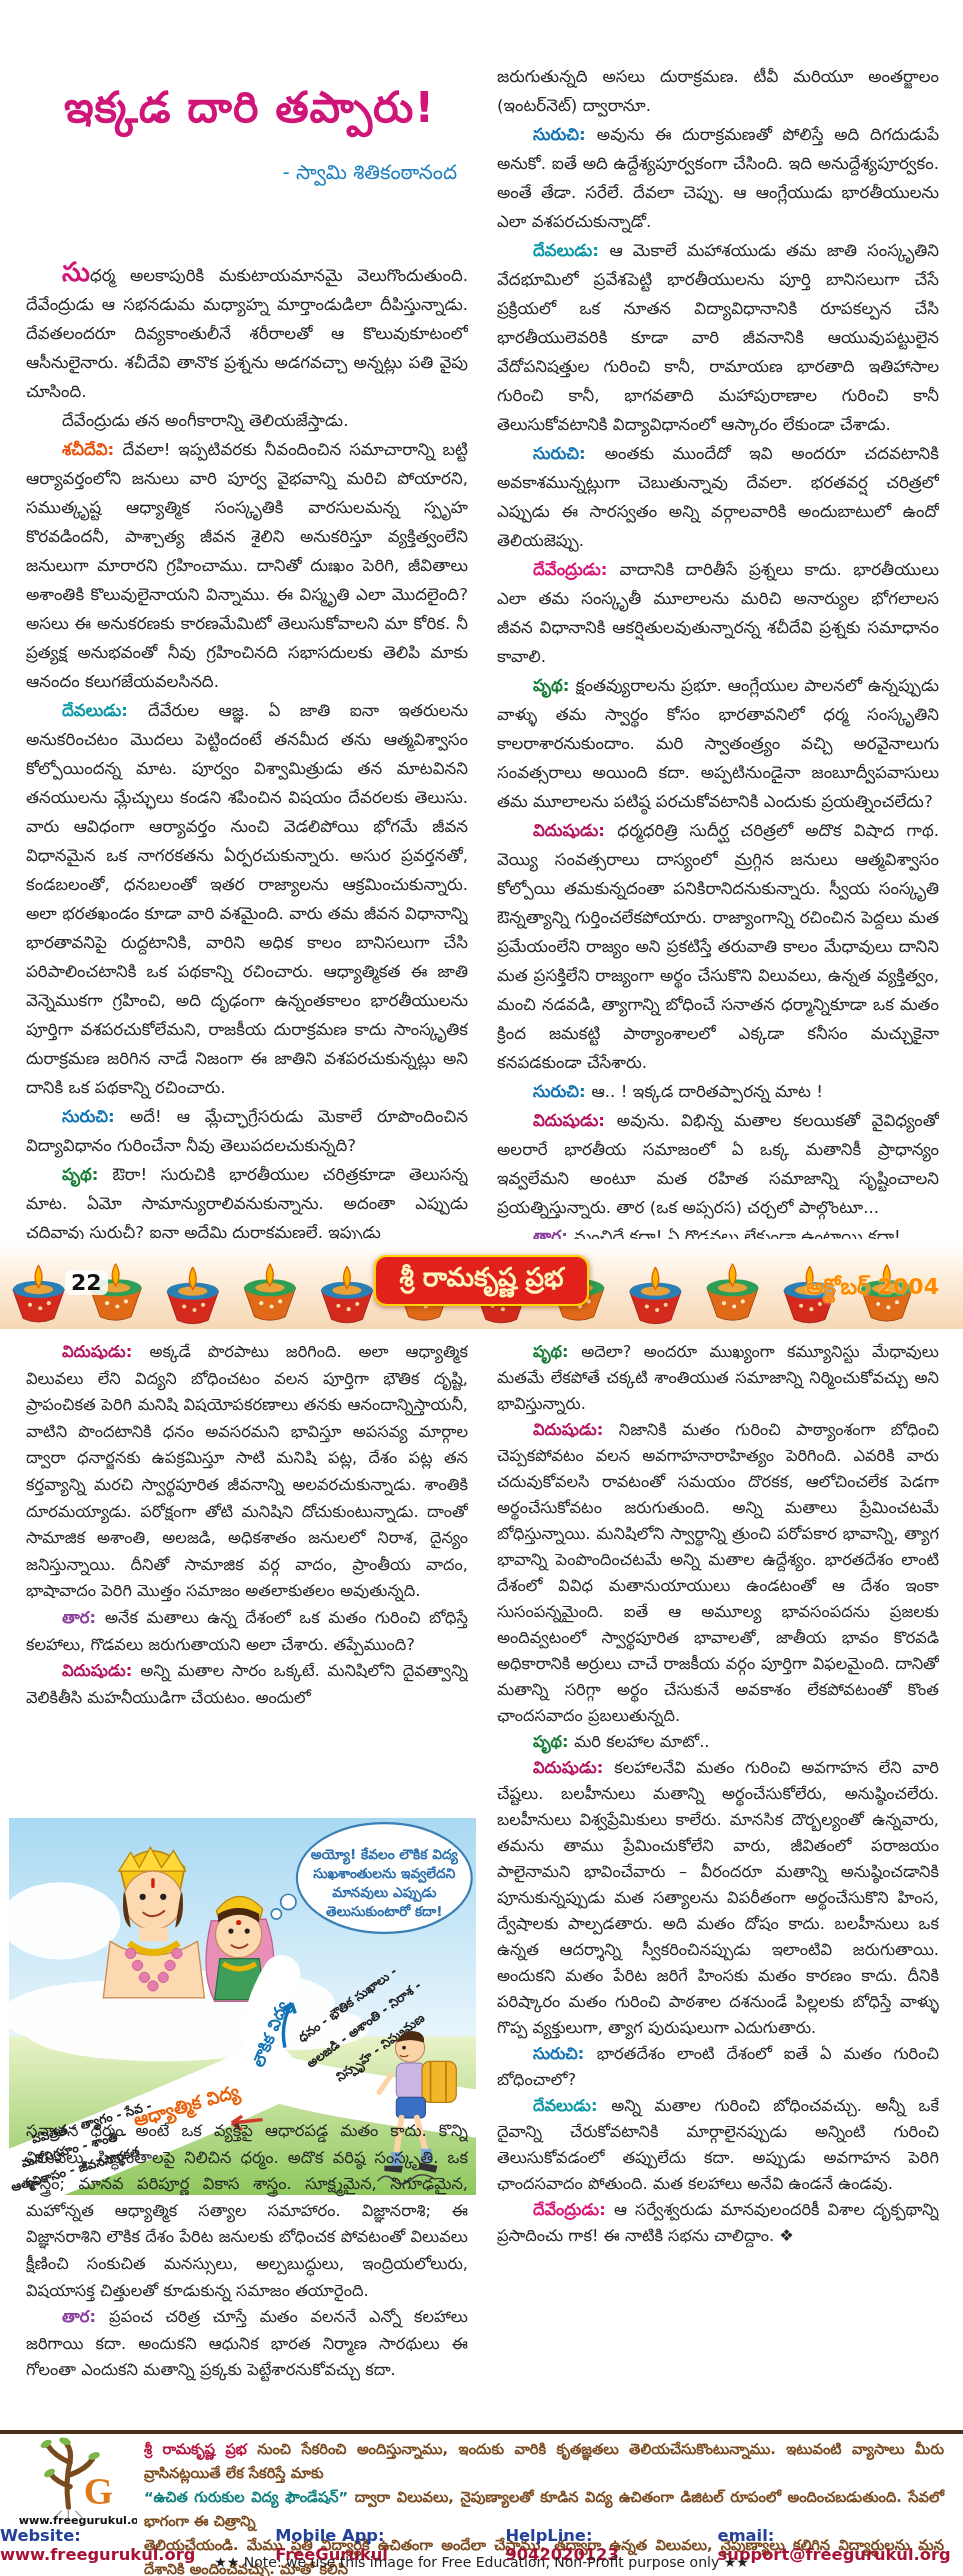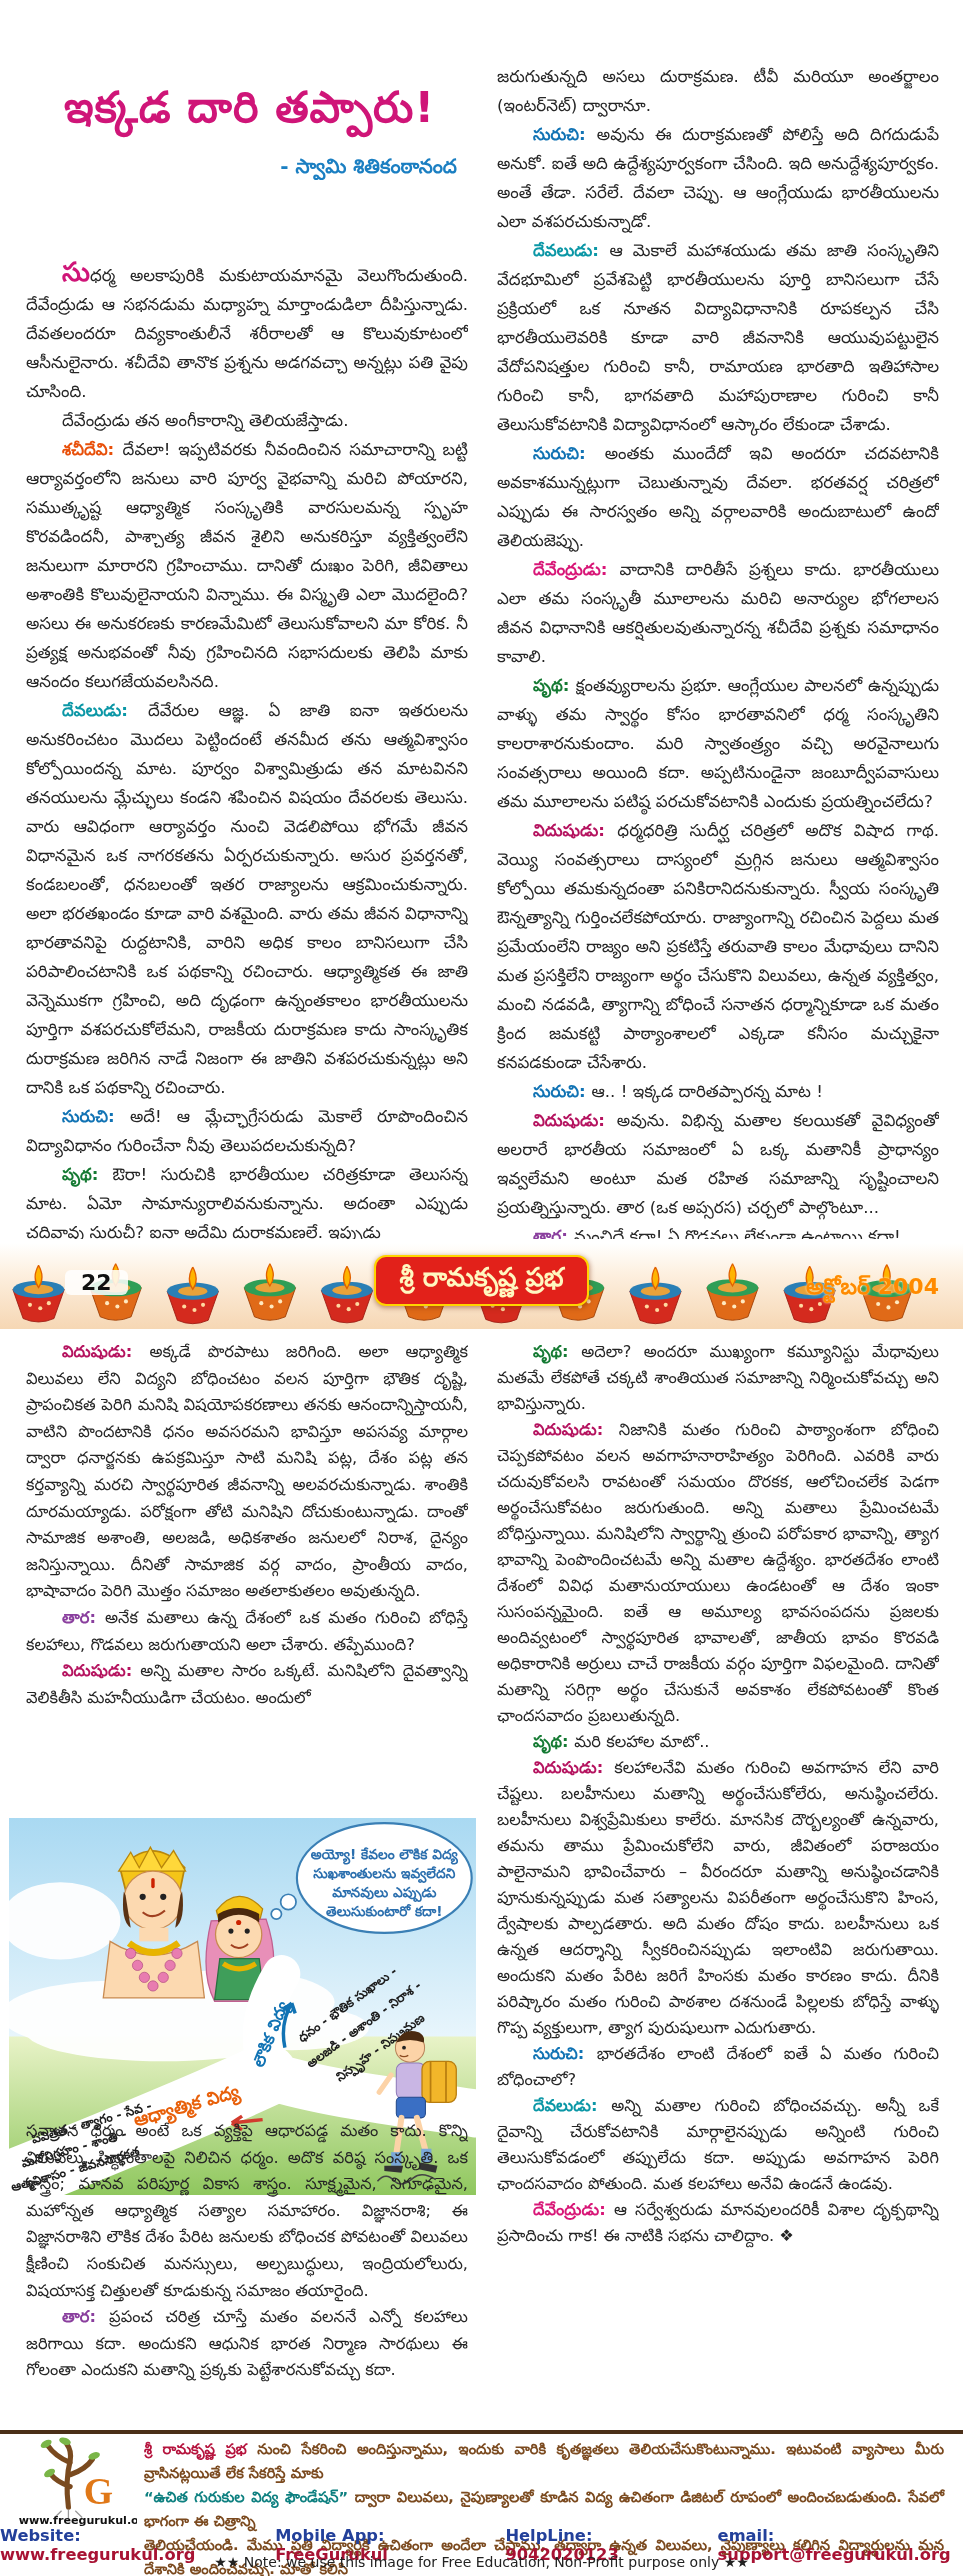--- a/index.html
+++ b/index.html
@@ -8,31 +8,31 @@
   .col{position:absolute;text-align:justify;font-size:16.7px;line-height:29px;color:#262626;overflow:hidden;}
   .para{margin:0;text-indent:36px;}
   .para.noindent{text-indent:0;}
   .speaker{font-weight:bold;}
   .dropcap{font-size:26.6px;font-weight:bold;color:#cf1578;line-height:1;}
   .tight{line-height:26.6px;font-size:16.3px;}
   .tight2{line-height:26px;font-size:16.3px;}
   
   .title-block{position:absolute;left:30px;top:82px;width:439px;}
   .title{font-size:43px;font-weight:bold;color:#cf1578;text-align:center;letter-spacing:0.9px;margin:0;}
-  .author{color:#1b7fc2;font-size:20px;font-weight:bold;text-align:right;margin:11px 12px 0 0;}
+  .author{color:#1b7fc2;font-size:20px;font-weight:normal;text-align:right;margin:17px 12px 0 0;}
   
   .banner{position:absolute;left:0;top:1243px;width:963px;height:86px;
           background:linear-gradient(#ffffff 0%,#fdf0e0 35%,#f6d7b4 100%);}
   .banner svg{position:absolute;left:0;top:0;}
   .masthead{position:absolute;left:50%;top:12px;transform:translateX(-50%);
             background:#e2211a;border:2.6px solid #ffd400;border-radius:12px;
             padding:5.1px 24px;color:#fff8c0;font-size:26px;font-weight:bold;white-space:nowrap;
             box-shadow:0 1.7px 5.1px rgba(120,40,0,.45);}
   .pagenum{position:absolute;left:65px;top:27.4px;font-weight:bold;font-size:22px;color:#111;
-           background:rgba(255,255,255,.85);padding:0 16px;border-radius:6px;}
+           background:rgba(255,255,255,.85);padding:0 6px;border-radius:6px;}
   .issue{position:absolute;right:24px;top:31px;color:#ff8a00;font-weight:bold;font-size:22px;
          text-shadow:0 0 2.6px #fff2c0;}
   
   .cartoon{position:absolute;left:8.6px;top:1818px;width:467px;height:377px;}
   
   .footer-rule{position:absolute;left:0;top:2430px;width:963px;height:4.3px;background:#4a2f18;}
   .footer-logo{position:absolute;left:17px;top:2437px;width:120px;height:90px;}
   .footer-lines{position:absolute;left:144px;top:2437px;width:800px;font-size:14.6px;line-height:24px;
                 color:#7b4a1f;text-align:justify;font-weight:bold;}
   .footer-lines .para{text-indent:0;}

